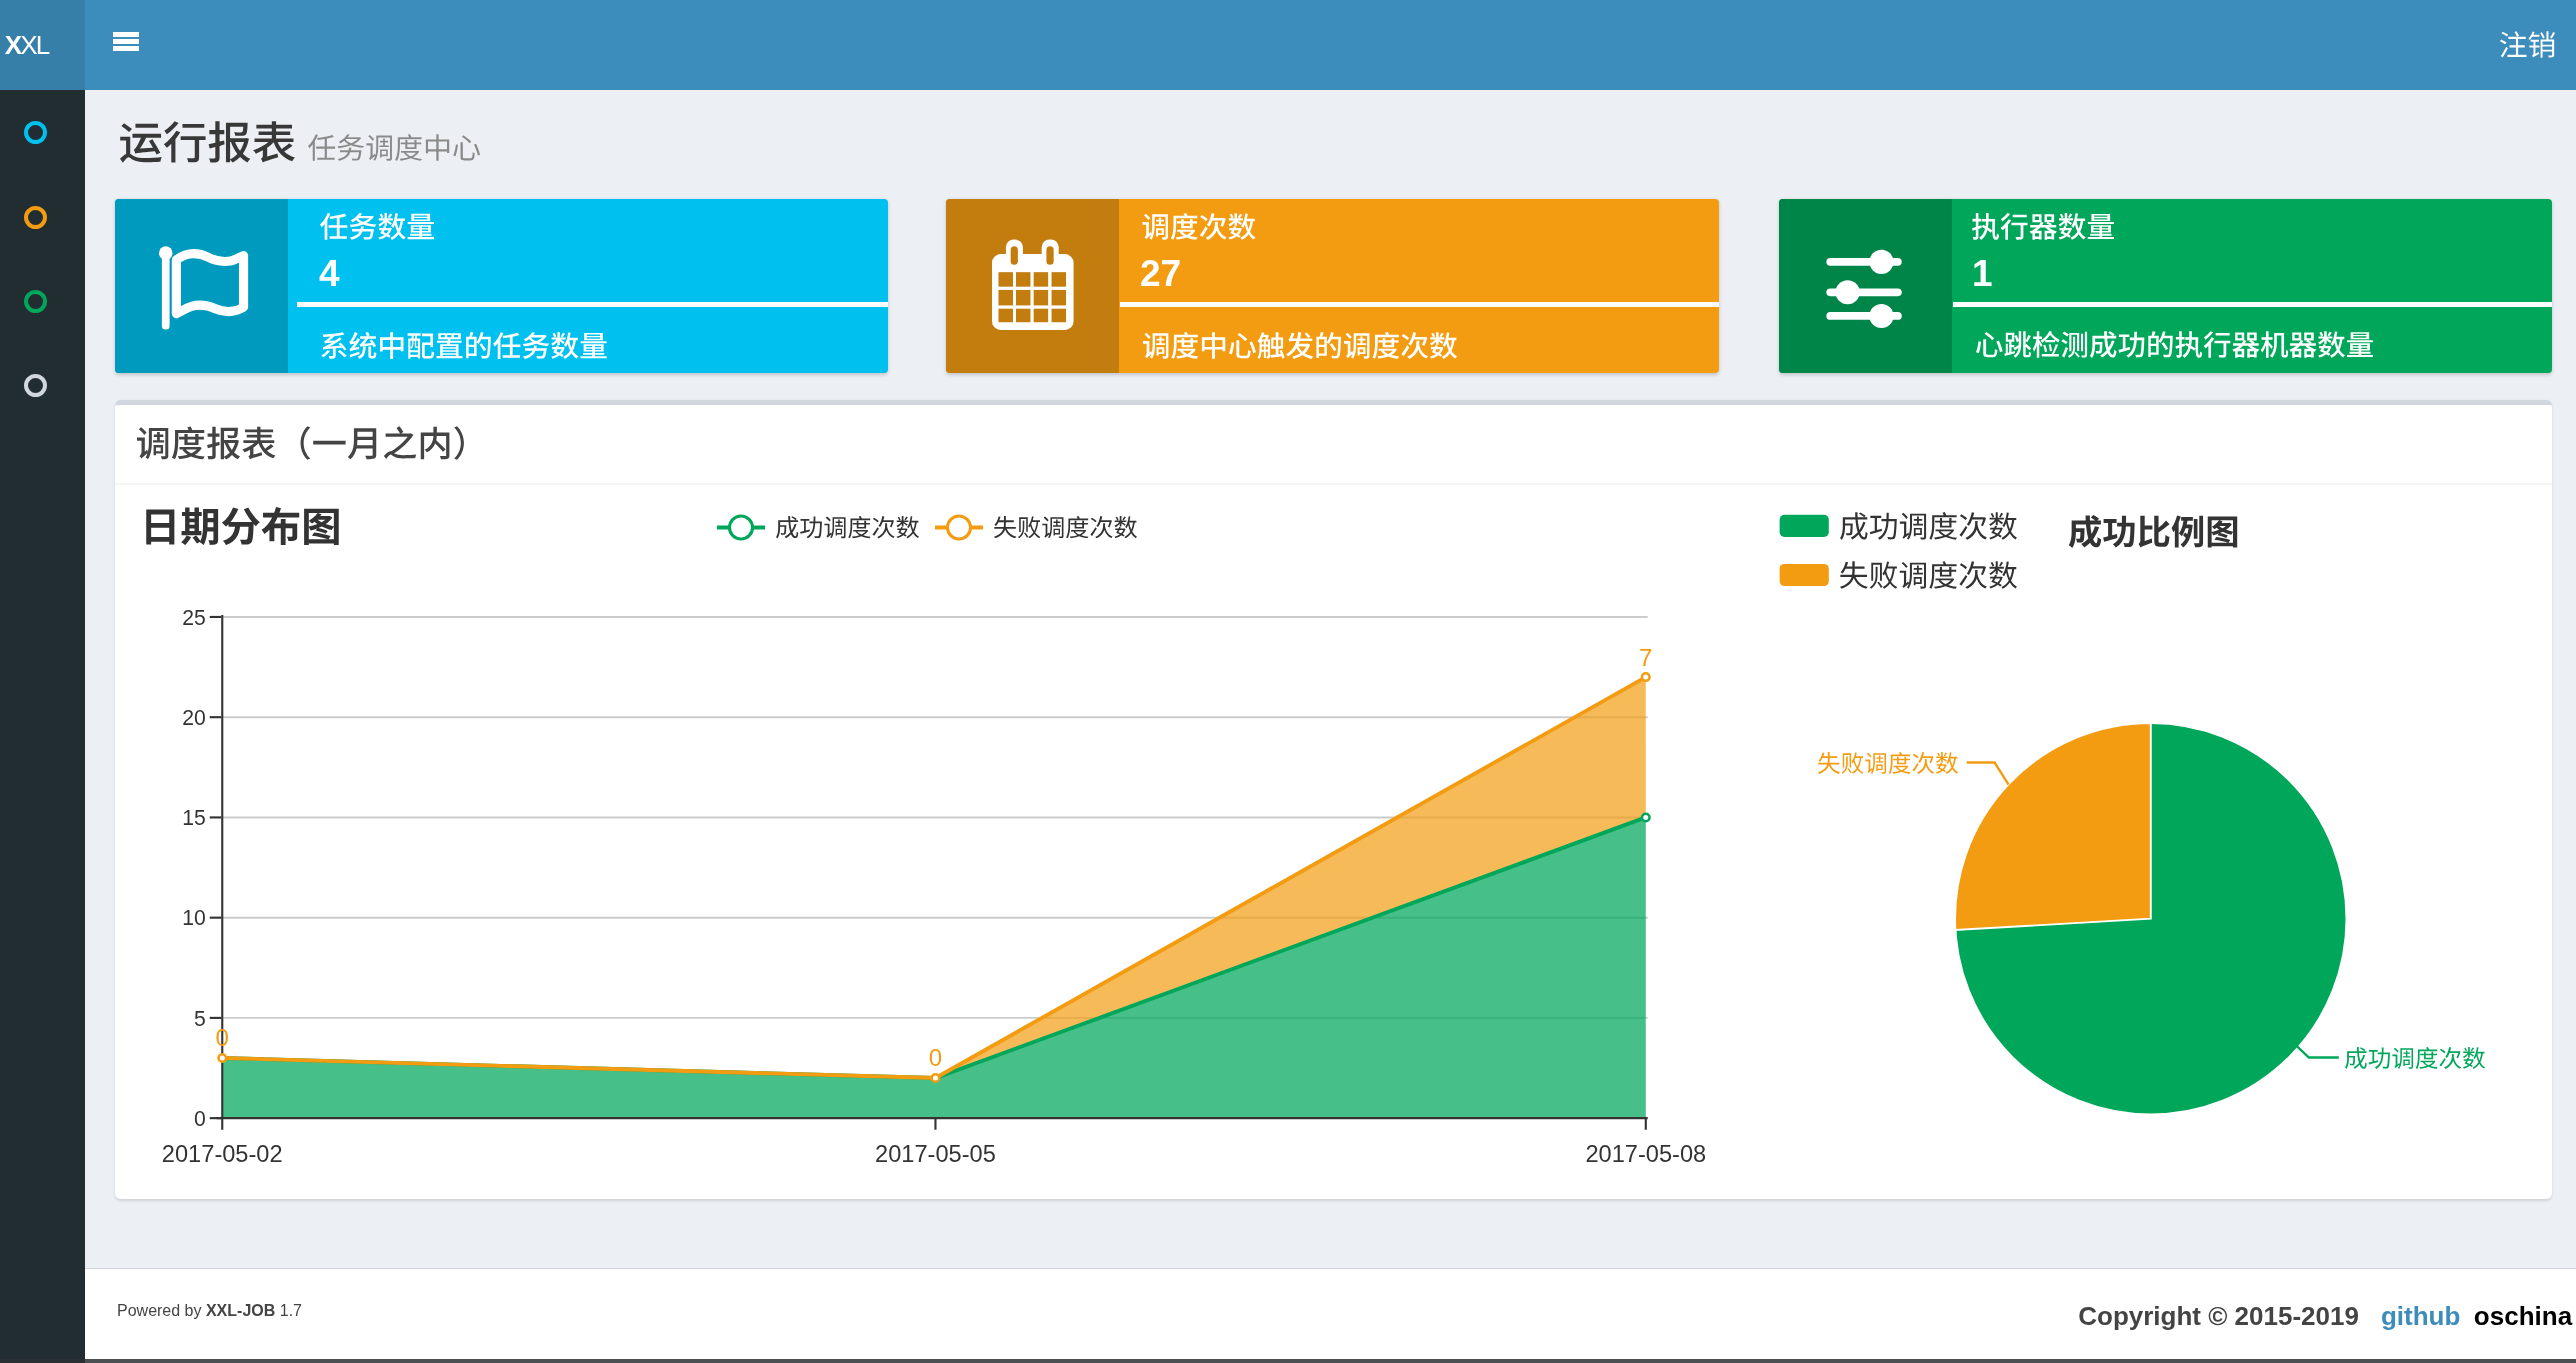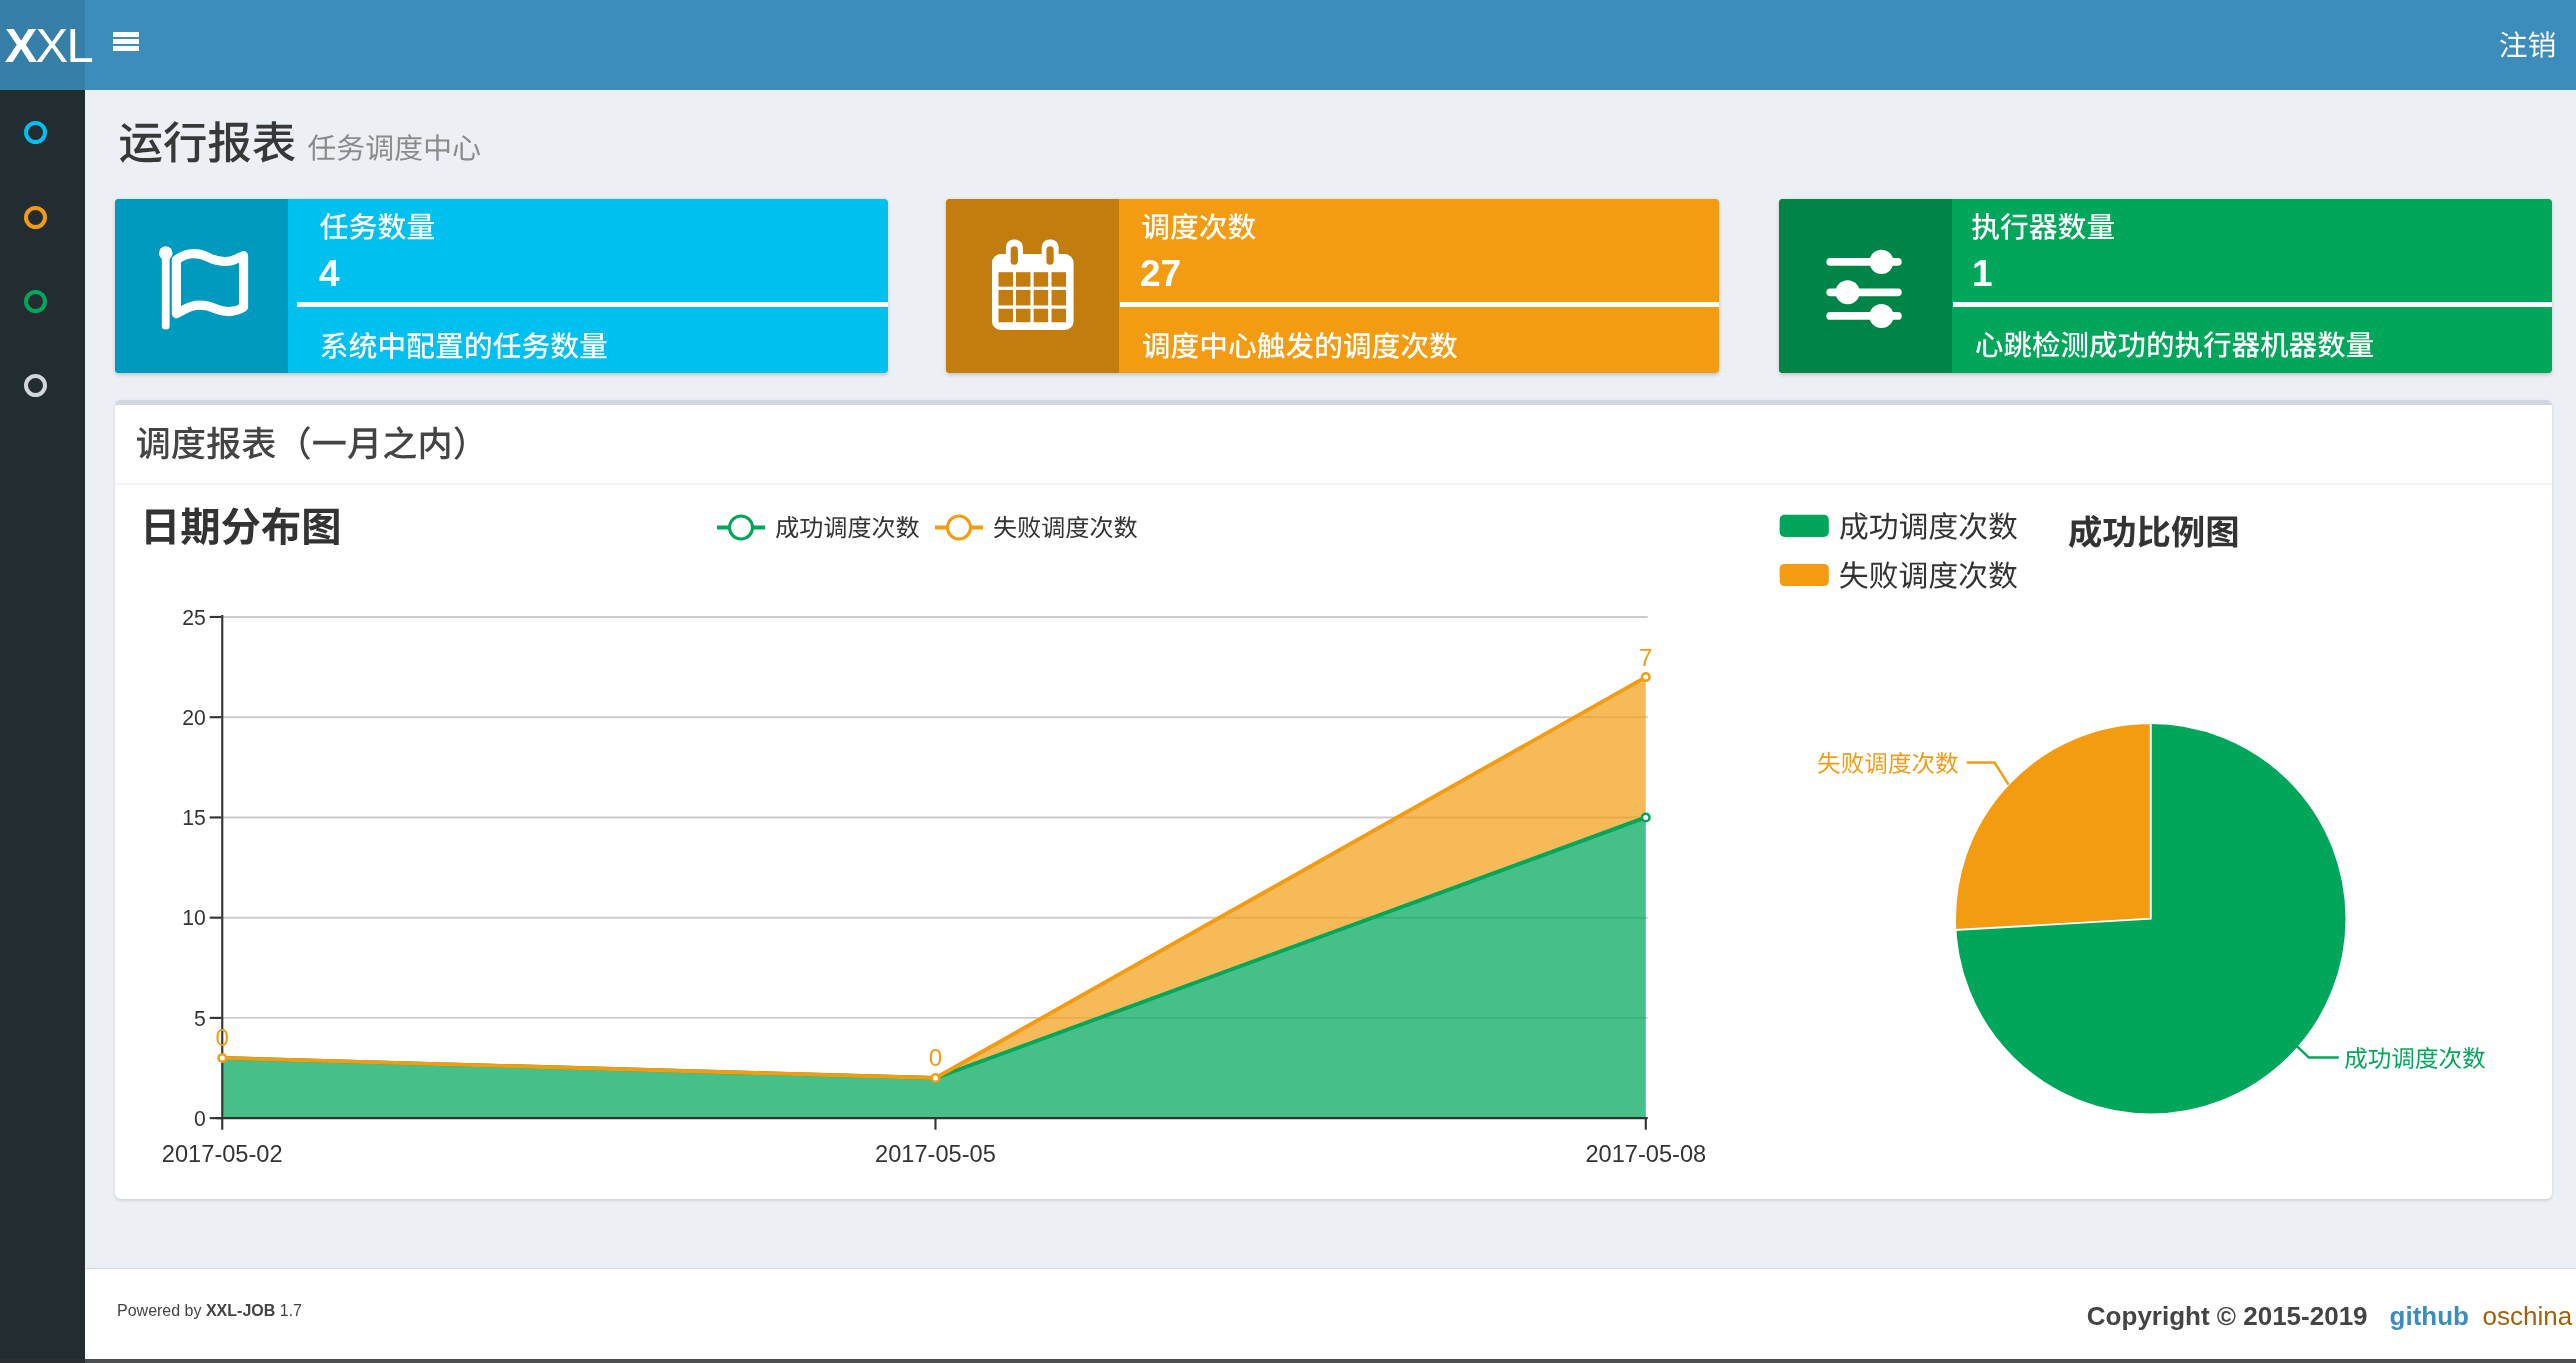--- a/index.html
+++ b/index.html
@@ -2,21 +2,21 @@
 <html><head><meta charset="utf-8">
 <style>
 *{margin:0;padding:0;box-sizing:border-box}
 html,body{width:2576px;height:1363px;overflow:hidden;background:#ecf0f5;
 font-family:"Liberation Sans",sans-serif;position:relative}
 .abs{position:absolute}
 </style></head><body>
 
 <div class="abs" style="left:0;top:0;width:2576px;height:90px;background:#3c8dbc"></div>
 <div class="abs" style="left:0;top:0;width:85px;height:90px;background:#367fa9"></div>
-<div class="abs" style="left:0;top:0;width:85px;height:97px;color:#fff;font-size:49px;letter-spacing:-1.9px;text-align:left;padding-left:4.8px;line-height:90px"><b>X</b><span style="font-weight:400">XL</span></div>
+<div class="abs" style="left:0;top:0;width:85px;height:97px;color:#fff;font-size:26px;letter-spacing:-1.9px;text-align:left;padding-left:4.8px;line-height:90px"><b>X</b><span style="font-weight:400">XL</span></div>
 <div class="abs" style="left:113px;top:32px;width:26px;height:4.8px;background:#fff"></div>
 <div class="abs" style="left:113px;top:39px;width:26px;height:4.8px;background:#fff"></div>
 <div class="abs" style="left:113px;top:46px;width:26px;height:4.8px;background:#fff"></div>
 <svg style="position:absolute;left:2500px;top:31px" width="55" height="27" viewBox="1.3 -25.3 57.3 27.7">
     <path d="M2.8 -23.2C4.8 -22.3 7.3 -20.8 8.5 -19.9L9.8 -21.7C8.5 -22.6 6 -24 4.1 -24.8ZM1.3 -14.9C3.1 -14 5.6 -12.6 6.8 -11.6L8.1 -13.5C6.8 -14.5 4.3 -15.8 2.5 -16.6ZM2.1 0.5 4 2.1C5.8 -0.7 7.9 -4.5 9.5 -7.6L7.9 -9.2C6.1 -5.7 3.8 -1.8 2.1 0.5ZM16.4 -24.6C17.5 -23 18.5 -20.9 18.9 -19.6L21.1 -20.5C20.7 -21.8 19.5 -23.8 18.5 -25.3ZM10 -19.5V-17.3H17.9V-10.6H11.2V-8.4H17.9V-0.7H9.1V1.5H28.9V-0.7H20.2V-8.4H27.1V-10.6H20.2V-17.3H28.1V-19.5Z M43.1 -23.3C44.3 -21.6 45.5 -19.2 46 -17.8L47.9 -18.7C47.4 -20.2 46.1 -22.5 44.9 -24.1ZM56.6 -24.4C55.9 -22.6 54.5 -20.1 53.5 -18.7L55.2 -17.8C56.2 -19.3 57.6 -21.5 58.6 -23.5ZM35.3 -25.1C34.4 -22.3 32.9 -19.7 31.1 -17.9C31.5 -17.5 32.1 -16.3 32.2 -15.9C33.2 -16.9 34.1 -18.1 34.9 -19.5H42.3V-21.6H36.1C36.5 -22.6 37 -23.6 37.3 -24.5ZM31.9 -10.3V-8.2H36.2V-2.3C36.2 -1 35.2 -0.2 34.7 0.1C35.1 0.6 35.6 1.5 35.8 2C36.3 1.5 37.1 1 42.1 -1.8C42 -2.2 41.8 -3.1 41.7 -3.7L38.2 -1.9V-8.2H42.5V-10.3H38.2V-14.4H41.8V-16.4H33.2V-14.4H36.2V-10.3ZM45.6 -9.4H55.6V-6.1H45.6ZM45.6 -11.3V-14.5H55.6V-11.3ZM49.7 -25.2V-16.6H43.6V2.4H45.6V-4.2H55.6V-0.4C55.6 -0 55.5 0.1 55.1 0.1C54.6 0.1 53.1 0.1 51.4 0.1C51.8 0.6 52 1.6 52.1 2.1C54.4 2.1 55.8 2.1 56.6 1.7C57.5 1.4 57.7 0.8 57.7 -0.4V-16.6L55.6 -16.6H51.8V-25.2Z" fill="#fff"></path>
   </svg>
 <div class="abs" style="left:0;top:90px;width:85px;height:1274px;background:#222d32"></div>
 <div class="abs" style="left:23.6px;top:121px;width:23px;height:23px;border:4.3px solid #00c0ef;border-radius:50%"></div>
 <div class="abs" style="left:23.6px;top:206px;width:23px;height:23px;border:4.3px solid #f39c12;border-radius:50%"></div>
 <div class="abs" style="left:23.6px;top:290px;width:23px;height:23px;border:4.3px solid #00a65a;border-radius:50%"></div>
@@ -172,15 +172,15 @@
     <path d="M18.5 -30.5C18.5 -28.8 18.6 -27 18.6 -25.2H3.9V-14.6C3.9 -9.9 3.7 -3.6 0.9 0.7C1.9 1.2 3.8 2.8 4.6 3.7C7.6 -0.8 8.3 -7.8 8.4 -13.1H13.1C13.1 -8.6 12.9 -6.8 12.5 -6.3C12.3 -6 11.9 -5.9 11.4 -5.9C10.8 -5.9 9.6 -5.9 8.4 -6C9 -4.9 9.4 -3.2 9.5 -2C11.2 -1.9 12.7 -2 13.7 -2.1C14.8 -2.3 15.5 -2.6 16.2 -3.5C17.1 -4.6 17.2 -7.8 17.4 -15.4C17.4 -15.9 17.4 -17 17.4 -17H8.4V-21H18.9C19.4 -15.5 20.2 -10.4 21.4 -6.3C19.3 -4 16.8 -2 14 -0.5C15 0.4 16.6 2.2 17.2 3.1C19.4 1.7 21.4 0.1 23.3 -1.8C24.8 1.2 26.9 3 29.4 3C32.8 3 34.2 1.4 34.9 -5.4C33.7 -5.8 32.2 -6.8 31.2 -7.8C31 -3.2 30.6 -1.4 29.8 -1.4C28.6 -1.4 27.4 -3 26.4 -5.5C29.1 -9.1 31.1 -13.3 32.7 -18L28.3 -19C27.4 -16.1 26.3 -13.4 24.8 -11C24.2 -13.9 23.7 -17.3 23.4 -21H34.6V-25.2H30.8L32.6 -27C31.2 -28.3 28.6 -29.9 26.6 -30.9L24 -28.3C25.5 -27.5 27.3 -26.2 28.6 -25.2H23.1C23 -27 23 -28.7 23 -30.5Z M36.9 -7.4 38 -2.9C41.9 -4 47.2 -5.4 51.9 -6.9L51.4 -11L46.4 -9.6V-22.6H51V-26.7H37.4V-22.6H42.1V-8.6C40.2 -8.1 38.4 -7.7 36.9 -7.4ZM56.6 -30 56.6 -22.9H51.6V-18.8H56.4C55.9 -10.5 54.1 -4.2 47.1 -0.2C48.1 0.6 49.5 2.2 50.1 3.3C58 -1.4 60.2 -9.1 60.8 -18.8H65.6C65.3 -7.5 64.9 -3 64 -1.9C63.6 -1.4 63.2 -1.3 62.6 -1.3C61.7 -1.3 60 -1.3 58.1 -1.5C58.8 -0.3 59.4 1.5 59.4 2.8C61.4 2.8 63.4 2.8 64.6 2.7C66 2.4 66.9 2.1 67.8 0.7C69.1 -1 69.5 -6.3 69.9 -21C69.9 -21.5 69.9 -22.9 69.9 -22.9H60.9L61 -30Z M76 3.2C77.1 2.4 78.8 1.5 88.4 -1.9C88.2 -3 88.1 -5 88.2 -6.3L80.5 -3.7V-15.6H88.6V-19.8H80.5V-30.1H75.9V-3.8C75.9 -2.1 74.8 -1 74 -0.4C74.7 0.4 75.7 2.2 76 3.2ZM90.5 -30.2V-4.3C90.5 0.8 91.7 2.4 95.9 2.4C96.7 2.4 99.8 2.4 100.7 2.4C104.9 2.4 105.9 -0.5 106.4 -7.9C105.2 -8.2 103.3 -9.1 102.2 -9.9C102 -3.5 101.7 -1.9 100.2 -1.9C99.6 -1.9 97.2 -1.9 96.6 -1.9C95.2 -1.9 95 -2.2 95 -4.2V-12.5C98.9 -15.2 103 -18.3 106.5 -21.2L102.9 -25.2C100.8 -22.8 98 -19.9 95 -17.6V-30.2Z M132 -26.7V-6H135.8V-26.7ZM137.7 -30.2V-2C137.7 -1.4 137.5 -1.2 136.9 -1.2C136.2 -1.2 134.1 -1.2 132 -1.3C132.6 -0.1 133.2 1.8 133.4 3C136.4 3 138.6 2.8 139.9 2.1C141.3 1.5 141.7 0.4 141.7 -2V-30.2ZM120.7 -9.6C121.6 -8.9 122.7 -7.8 123.6 -6.9C122.2 -4 120.4 -1.6 118.2 -0.1C119.1 0.6 120.2 2.2 120.8 3.2C126.6 -1.2 129.7 -9 130.8 -20.4L128.3 -21L127.6 -20.9H124.5C124.8 -22.2 125.1 -23.5 125.4 -24.9H131V-28.9H118.7V-24.9H121.2C120.3 -19.6 118.8 -14.7 116.3 -11.5C117.2 -10.8 118.8 -9.4 119.4 -8.7C121 -10.9 122.3 -13.8 123.4 -17H126.5C126.2 -14.8 125.7 -12.7 125.1 -10.8L122.9 -12.6ZM114.4 -30.5C113.2 -25.6 111.1 -20.7 108.7 -17.4C109.3 -16.3 110.3 -13.8 110.6 -12.7C111.1 -13.4 111.6 -14.1 112.1 -14.9V3.2H116.1V-22.9C117 -25.1 117.7 -27.3 118.3 -29.4Z M146.6 -29.2V3.2H150.7V1.9H173.1V3.2H177.5V-29.2ZM153.6 -5C158.4 -4.5 164.3 -3.1 167.9 -1.8H150.7V-12.6C151.3 -11.7 152 -10.5 152.3 -9.6C154.3 -10.1 156.2 -10.7 158.2 -11.5L156.9 -9.6C159.9 -9 163.7 -7.7 165.9 -6.7L167.6 -9.4C165.6 -10.3 162.2 -11.3 159.3 -11.9C160.3 -12.3 161.3 -12.8 162.2 -13.3C165 -11.9 168.1 -10.8 171.2 -10.1C171.6 -10.9 172.4 -12 173.1 -12.8V-1.8H168.4L170.2 -4.8C166.5 -6 160.5 -7.3 155.5 -7.8ZM158.5 -25.3C156.8 -22.7 153.8 -20.1 150.9 -18.5C151.7 -17.9 153.1 -16.6 153.7 -15.9C154.4 -16.4 155.2 -16.9 155.9 -17.5C156.7 -16.8 157.6 -16.1 158.5 -15.5C156 -14.5 153.3 -13.7 150.7 -13.2V-25.3ZM158.9 -25.3H173.1V-13.4C170.6 -13.9 168.1 -14.5 165.9 -15.4C168.3 -17.1 170.4 -19.1 171.9 -21.3L169.5 -22.8L168.8 -22.6H160.9C161.4 -23.1 161.8 -23.7 162.1 -24.2ZM162.1 -17.1C160.8 -17.8 159.6 -18.6 158.7 -19.4H165.6C164.6 -18.6 163.4 -17.8 162.1 -17.1Z" fill="#333"></path>
   </svg>
 <svg style="position:absolute;left:1818px;top:752px" width="140" height="22" viewBox="1.0 -20.7 145.3 22.8">
     <path d="M11.2 -20.6V-16.3H6.5C6.9 -17.4 7.4 -18.6 7.7 -19.8L5.8 -20.2C4.9 -16.9 3.4 -13.6 1.5 -11.5C1.9 -11.3 2.8 -10.9 3.2 -10.6C4.1 -11.6 4.9 -13 5.6 -14.4H11.2V-13C11.2 -11.8 11.1 -10.7 10.9 -9.6H1.3V-7.7H10.5C9.5 -4.5 7 -1.6 1 0.4C1.4 0.8 2 1.5 2.2 2C8.5 -0.2 11.2 -3.4 12.3 -6.9C14.2 -2.4 17.4 0.6 22.6 2C22.8 1.5 23.4 0.7 23.8 0.3C18.8 -0.8 15.6 -3.6 13.9 -7.7H23.2V-9.6H12.9C13 -10.7 13.1 -11.8 13.1 -13V-14.4H21.1V-16.3H13.1V-20.6Z M30.2 -16.1V-9.5C30.2 -6.3 29.9 -1.9 25.5 0.7C25.8 1 26.3 1.6 26.6 1.9C31.3 -1 31.9 -5.8 31.9 -9.5V-16.1ZM31.6 -3.1C32.6 -1.7 34 0.2 34.6 1.3L36 0.4C35.3 -0.7 34 -2.5 32.9 -3.9ZM26.7 -19.4V-4.5H28.2V-17.7H33.8V-4.6H35.4V-19.4ZM39.8 -14.6H44.4C44 -10.8 43.1 -7.7 41.9 -5.3C40.6 -7.4 39.6 -9.9 38.9 -12.4C39.2 -13.1 39.5 -13.9 39.8 -14.6ZM39.6 -20.4C38.9 -16.6 37.6 -12.9 35.8 -10.5C36.2 -10.1 36.8 -9.3 37 -8.9C37.3 -9.4 37.6 -9.9 37.9 -10.4C38.7 -8 39.7 -5.7 41 -3.8C39.7 -1.8 38 -0.4 36.1 0.6C36.5 0.9 37 1.5 37.2 1.9C39.1 0.9 40.7 -0.5 42 -2.4C43.4 -0.6 45.1 0.9 47 1.9C47.2 1.5 47.8 0.9 48.1 0.5C46.1 -0.4 44.4 -2 42.9 -3.9C44.4 -6.6 45.4 -10.1 46 -14.6H47.7V-16.3H40.3C40.7 -17.5 41 -18.7 41.3 -20Z M51.6 -18.9C52.9 -17.8 54.5 -16.1 55.3 -15.1L56.6 -16.4C55.8 -17.4 54.1 -19 52.8 -20ZM50.1 -12.9V-11.1H53.5V-2.6C53.5 -1.3 52.6 -0.4 52.1 0C52.5 0.3 53.1 0.9 53.3 1.3C53.6 0.9 54.2 0.4 57.5 -2.2C57.1 -1.1 56.6 0 55.9 1C56.3 1.2 57 1.7 57.3 1.9C59.7 -1.4 60 -6.6 60 -10.3V-17.8H70V-0.3C70 0.1 69.8 0.2 69.5 0.2C69.1 0.2 68 0.2 66.7 0.2C67 0.7 67.2 1.4 67.3 1.9C69 1.9 70.1 1.9 70.8 1.6C71.4 1.3 71.6 0.7 71.6 -0.2V-19.5H58.4V-10.3C58.4 -8 58.3 -5.3 57.6 -2.8C57.4 -3.1 57.2 -3.7 57.1 -4L55.3 -2.6V-12.9ZM64.2 -17.1V-15H61.5V-13.6H64.2V-11.1H61V-9.7H69V-11.1H65.7V-13.6H68.4V-15H65.7V-17.1ZM61.5 -7.7V-0.9H63V-2H68.1V-7.7ZM63 -6.3H66.7V-3.4H63Z M83 -15.8V-13.6H79V-12.1H83V-8.1H92.5V-12.1H96.5V-13.6H92.5V-15.8H90.7V-13.6H84.7V-15.8ZM90.7 -12.1V-9.5H84.7V-12.1ZM92 -5C91 -3.7 89.4 -2.7 87.7 -1.9C85.9 -2.7 84.5 -3.7 83.5 -5ZM79.4 -6.5V-5H82.5L81.7 -4.6C82.7 -3.3 84.1 -2.1 85.7 -1.2C83.4 -0.4 80.8 0 78.2 0.2C78.5 0.7 78.8 1.4 78.9 1.8C82 1.5 85 0.9 87.6 -0.2C90 0.9 92.9 1.6 96 2C96.2 1.5 96.7 0.8 97.1 0.4C94.4 0.1 91.9 -0.4 89.7 -1.1C91.8 -2.3 93.6 -3.8 94.7 -6L93.6 -6.6L93.3 -6.5ZM85.1 -20.3C85.4 -19.6 85.8 -18.8 86.1 -18.2H76.6V-11.5C76.6 -7.8 76.4 -2.6 74.4 1.1C74.9 1.3 75.7 1.7 76 2C78.1 -1.9 78.4 -7.6 78.4 -11.5V-16.4H96.7V-18.2H88.2C87.9 -18.9 87.4 -19.9 86.9 -20.7Z M99.4 -17.6C101.1 -16.6 103.1 -15.2 104.1 -14.2L105.3 -15.7C104.3 -16.7 102.2 -18 100.5 -18.9ZM99 -1.8 100.7 -0.5C102.2 -2.7 104.1 -5.6 105.5 -8.1L104.1 -9.3C102.5 -6.6 100.5 -3.6 99 -1.8ZM109.1 -20.6C108.3 -16.7 107 -12.8 105.1 -10.4C105.6 -10.2 106.5 -9.7 106.8 -9.4C107.8 -10.8 108.7 -12.6 109.5 -14.6H118.5C118 -12.9 117.3 -11 116.7 -9.9C117.1 -9.7 117.9 -9.3 118.3 -9.1C119.1 -10.8 120.2 -13.4 120.8 -15.8L119.5 -16.5L119.1 -16.4H110.1C110.5 -17.6 110.8 -18.9 111.1 -20.2ZM111.9 -13.4V-11.9C111.9 -8.4 111.4 -3 103.9 0.6C104.3 1 105 1.6 105.3 2.1C110.1 -0.4 112.2 -3.5 113.2 -6.5C114.6 -2.6 116.8 0.3 120.3 1.8C120.6 1.3 121.1 0.5 121.5 0.2C117.3 -1.4 115 -5.1 113.9 -10.1C113.9 -10.7 113.9 -11.3 113.9 -11.9V-13.4Z M133.4 -20.1C132.9 -19.2 132.1 -17.7 131.5 -16.9L132.7 -16.3C133.4 -17.1 134.2 -18.3 134.9 -19.4ZM124.7 -19.4C125.3 -18.4 126 -17.1 126.2 -16.2L127.6 -16.8C127.4 -17.7 126.7 -19 126 -20ZM132.5 -6.4C132 -5.1 131.2 -4 130.3 -3.1C129.3 -3.6 128.4 -4 127.5 -4.4C127.8 -5 128.2 -5.7 128.6 -6.4ZM125.2 -3.7C126.4 -3.3 127.7 -2.7 129 -2C127.4 -0.9 125.5 -0.1 123.5 0.3C123.8 0.7 124.2 1.3 124.4 1.8C126.6 1.2 128.7 0.2 130.5 -1.2C131.3 -0.7 132 -0.3 132.6 0.1L133.8 -1.1C133.2 -1.4 132.5 -1.9 131.7 -2.3C133 -3.7 134 -5.4 134.6 -7.6L133.6 -8L133.3 -7.9H129.3L129.8 -9.2L128.2 -9.5C128 -9 127.8 -8.5 127.5 -7.9H124.2V-6.4H126.8C126.3 -5.4 125.7 -4.5 125.2 -3.7ZM128.8 -20.6V-16H123.7V-14.5H128.2C127.1 -12.9 125.2 -11.4 123.5 -10.7C123.8 -10.3 124.2 -9.7 124.5 -9.3C126 -10.1 127.6 -11.4 128.8 -12.9V-9.9H130.5V-13.2C131.7 -12.4 133.2 -11.2 133.8 -10.7L134.8 -12C134.2 -12.4 132.1 -13.8 130.9 -14.5H135.5V-16H130.5V-20.6ZM137.9 -20.4C137.3 -16.1 136.2 -12 134.3 -9.4C134.7 -9.1 135.4 -8.6 135.7 -8.3C136.3 -9.2 136.9 -10.2 137.3 -11.4C137.9 -9 138.6 -6.8 139.5 -4.9C138.1 -2.5 136.2 -0.8 133.5 0.5C133.9 0.9 134.4 1.6 134.6 2C137.1 0.7 139 -1 140.4 -3.2C141.6 -1.1 143.2 0.6 145.1 1.7C145.4 1.3 145.9 0.6 146.3 0.3C144.3 -0.8 142.6 -2.6 141.4 -4.9C142.7 -7.4 143.5 -10.4 144.1 -14.1H145.7V-15.8H138.7C139.1 -17.2 139.4 -18.6 139.6 -20.1ZM142.3 -14.1C141.9 -11.3 141.3 -8.8 140.5 -6.8C139.5 -9 138.8 -11.5 138.4 -14.1Z" fill="#f39c12"></path>
   </svg>
 <svg style="position:absolute;left:2345px;top:1047px" width="140" height="22" viewBox="0.9 -20.7 145.4 22.8">
     <path d="M13.3 -20.6C13.3 -19.2 13.4 -17.8 13.5 -16.4H3.1V-9.5C3.1 -6.3 2.9 -2.1 0.9 0.9C1.3 1.1 2.1 1.8 2.4 2.1C4.7 -1.1 5 -6.1 5 -9.5V-9.7H9.5C9.4 -5.5 9.3 -3.9 9 -3.5C8.8 -3.3 8.6 -3.3 8.2 -3.3C7.8 -3.3 6.7 -3.3 5.6 -3.4C5.9 -2.9 6.1 -2.2 6.1 -1.7C7.3 -1.6 8.5 -1.6 9.1 -1.6C9.8 -1.7 10.2 -1.9 10.6 -2.4C11.1 -3 11.2 -5.1 11.3 -10.6C11.3 -10.9 11.3 -11.4 11.3 -11.4H5V-14.6H13.6C13.9 -10.7 14.5 -7 15.4 -4.2C13.8 -2.4 11.9 -0.8 9.7 0.3C10.1 0.7 10.8 1.4 11 1.8C12.9 0.7 14.6 -0.6 16.1 -2.3C17.2 0.3 18.7 1.8 20.6 1.8C22.5 1.8 23.2 0.6 23.5 -3.6C23 -3.8 22.3 -4.2 21.9 -4.6C21.8 -1.4 21.5 -0.1 20.8 -0.1C19.5 -0.1 18.4 -1.5 17.5 -3.9C19.3 -6.2 20.8 -9 21.8 -12.2L20 -12.7C19.2 -10.2 18.1 -8 16.8 -6.1C16.2 -8.4 15.7 -11.3 15.4 -14.6H23.3V-16.4H15.3C15.3 -17.8 15.2 -19.1 15.2 -20.6ZM16.4 -19.4C18 -18.5 19.9 -17.3 20.8 -16.4L22 -17.7C21 -18.5 19.1 -19.7 17.5 -20.5Z M25.4 -4.5 25.9 -2.6C28.5 -3.3 32 -4.3 35.4 -5.2L35.1 -7L31.2 -5.9V-15.9H34.8V-17.7H25.7V-15.9H29.4V-5.4C27.9 -5 26.5 -4.7 25.4 -4.5ZM39.1 -20.2C39.1 -18.4 39.1 -16.7 39.1 -15H34.9V-13.2H39C38.6 -7.2 37.3 -2.3 32 0.5C32.5 0.9 33.1 1.5 33.3 2C39 -1.2 40.4 -6.7 40.8 -13.2H45.7C45.3 -4.5 44.9 -1.2 44.2 -0.4C44 -0.1 43.7 0 43.2 0C42.7 0 41.3 -0 39.8 -0.1C40.1 0.3 40.3 1.1 40.4 1.7C41.7 1.7 43.2 1.8 44 1.7C44.8 1.6 45.3 1.4 45.9 0.7C46.8 -0.4 47.1 -3.9 47.5 -14.1C47.5 -14.3 47.5 -15 47.5 -15H40.9C40.9 -16.7 41 -18.4 41 -20.2Z M51.6 -18.9C52.9 -17.8 54.5 -16.1 55.3 -15.1L56.6 -16.4C55.8 -17.4 54.1 -19 52.8 -20ZM50.1 -12.9V-11.1H53.5V-2.6C53.5 -1.3 52.6 -0.4 52.1 0C52.5 0.3 53.1 0.9 53.3 1.3C53.6 0.9 54.2 0.4 57.5 -2.2C57.1 -1.1 56.6 0 55.9 1C56.3 1.2 57 1.7 57.3 1.9C59.7 -1.4 60 -6.6 60 -10.3V-17.8H70V-0.3C70 0.1 69.8 0.2 69.5 0.2C69.1 0.2 68 0.2 66.7 0.2C67 0.7 67.2 1.4 67.3 1.9C69 1.9 70.1 1.9 70.8 1.6C71.4 1.3 71.6 0.7 71.6 -0.2V-19.5H58.4V-10.3C58.4 -8 58.3 -5.3 57.6 -2.8C57.4 -3.1 57.2 -3.7 57.1 -4L55.3 -2.6V-12.9ZM64.2 -17.1V-15H61.5V-13.6H64.2V-11.1H61V-9.7H69V-11.1H65.7V-13.6H68.4V-15H65.7V-17.1ZM61.5 -7.7V-0.9H63V-2H68.1V-7.7ZM63 -6.3H66.7V-3.4H63Z M83 -15.8V-13.6H79V-12.1H83V-8.1H92.5V-12.1H96.5V-13.6H92.5V-15.8H90.7V-13.6H84.7V-15.8ZM90.7 -12.1V-9.5H84.7V-12.1ZM92 -5C91 -3.7 89.4 -2.7 87.7 -1.9C85.9 -2.7 84.5 -3.7 83.5 -5ZM79.4 -6.5V-5H82.5L81.7 -4.6C82.7 -3.3 84.1 -2.1 85.7 -1.2C83.4 -0.4 80.8 0 78.2 0.2C78.5 0.7 78.8 1.4 78.9 1.8C82 1.5 85 0.9 87.6 -0.2C90 0.9 92.9 1.6 96 2C96.2 1.5 96.7 0.8 97.1 0.4C94.4 0.1 91.9 -0.4 89.7 -1.1C91.8 -2.3 93.6 -3.8 94.7 -6L93.6 -6.6L93.3 -6.5ZM85.1 -20.3C85.4 -19.6 85.8 -18.8 86.1 -18.2H76.6V-11.5C76.6 -7.8 76.4 -2.6 74.4 1.1C74.9 1.3 75.7 1.7 76 2C78.1 -1.9 78.4 -7.6 78.4 -11.5V-16.4H96.7V-18.2H88.2C87.9 -18.9 87.4 -19.9 86.9 -20.7Z M99.4 -17.6C101.1 -16.6 103.1 -15.2 104.1 -14.2L105.3 -15.7C104.3 -16.7 102.2 -18 100.5 -18.9ZM99 -1.8 100.7 -0.5C102.2 -2.7 104.1 -5.6 105.5 -8.1L104.1 -9.3C102.5 -6.6 100.5 -3.6 99 -1.8ZM109.1 -20.6C108.3 -16.7 107 -12.8 105.1 -10.4C105.6 -10.2 106.5 -9.7 106.8 -9.4C107.8 -10.8 108.7 -12.6 109.5 -14.6H118.5C118 -12.9 117.3 -11 116.7 -9.9C117.1 -9.7 117.9 -9.3 118.3 -9.1C119.1 -10.8 120.2 -13.4 120.8 -15.8L119.5 -16.5L119.1 -16.4H110.1C110.5 -17.6 110.8 -18.9 111.1 -20.2ZM111.9 -13.4V-11.9C111.9 -8.4 111.4 -3 103.9 0.6C104.3 1 105 1.6 105.3 2.1C110.1 -0.4 112.2 -3.5 113.2 -6.5C114.6 -2.6 116.8 0.3 120.3 1.8C120.6 1.3 121.1 0.5 121.5 0.2C117.3 -1.4 115 -5.1 113.9 -10.1C113.9 -10.7 113.9 -11.3 113.9 -11.9V-13.4Z M133.4 -20.1C132.9 -19.2 132.1 -17.7 131.5 -16.9L132.7 -16.3C133.4 -17.1 134.2 -18.3 134.9 -19.4ZM124.7 -19.4C125.3 -18.4 126 -17.1 126.2 -16.2L127.6 -16.8C127.4 -17.7 126.7 -19 126 -20ZM132.5 -6.4C132 -5.1 131.2 -4 130.3 -3.1C129.3 -3.6 128.4 -4 127.5 -4.4C127.8 -5 128.2 -5.7 128.6 -6.4ZM125.2 -3.7C126.4 -3.3 127.7 -2.7 129 -2C127.4 -0.9 125.5 -0.1 123.5 0.3C123.8 0.7 124.2 1.3 124.4 1.8C126.6 1.2 128.7 0.2 130.5 -1.2C131.3 -0.7 132 -0.3 132.6 0.1L133.8 -1.1C133.2 -1.4 132.5 -1.9 131.7 -2.3C133 -3.7 134 -5.4 134.6 -7.6L133.6 -8L133.3 -7.9H129.3L129.8 -9.2L128.2 -9.5C128 -9 127.8 -8.5 127.5 -7.9H124.2V-6.4H126.8C126.3 -5.4 125.7 -4.5 125.2 -3.7ZM128.8 -20.6V-16H123.7V-14.5H128.2C127.1 -12.9 125.2 -11.4 123.5 -10.7C123.8 -10.3 124.2 -9.7 124.5 -9.3C126 -10.1 127.6 -11.4 128.8 -12.9V-9.9H130.5V-13.2C131.7 -12.4 133.2 -11.2 133.8 -10.7L134.8 -12C134.2 -12.4 132.1 -13.8 130.9 -14.5H135.5V-16H130.5V-20.6ZM137.9 -20.4C137.3 -16.1 136.2 -12 134.3 -9.4C134.7 -9.1 135.4 -8.6 135.7 -8.3C136.3 -9.2 136.9 -10.2 137.3 -11.4C137.9 -9 138.6 -6.8 139.5 -4.9C138.1 -2.5 136.2 -0.8 133.5 0.5C133.9 0.9 134.4 1.6 134.6 2C137.1 0.7 139 -1 140.4 -3.2C141.6 -1.1 143.2 0.6 145.1 1.7C145.4 1.3 145.9 0.6 146.3 0.3C144.3 -0.8 142.6 -2.6 141.4 -4.9C142.7 -7.4 143.5 -10.4 144.1 -14.1H145.7V-15.8H138.7C139.1 -17.2 139.4 -18.6 139.6 -20.1ZM142.3 -14.1C141.9 -11.3 141.3 -8.8 140.5 -6.8C139.5 -9 138.8 -11.5 138.4 -14.1Z" fill="#00a65a"></path>
   </svg>
 <div class="abs" style="left:85px;top:1268px;width:2491px;height:92px;background:#fff;border-top:1.9px solid #d2d6de"></div>
 <div class="abs" style="left:117px;top:1302px;font-size:16px;color:#444">Powered by <b>XXL-JOB</b> 1.7</div>
-<div class="abs" style="right:3.9px;top:1301px;font-size:26px;color:#444;text-align:right"><b>Copyright © 2015-2019</b><span style="color:#3c8dbc;font-weight:bold;margin-left:22px">github</span><span style="color:#a16207;font-weight:normal;margin-left:13.5px">oschina</span></div>
+<div class="abs" style="right:3.9px;top:1301px;font-size:26px;color:#444;text-align:right"><b>Copyright © 2015-2019</b><span style="color:#3c8dbc;font-weight:bold;margin-left:22px">github</span><span style="color:#000000;font-weight:bold;margin-left:13.5px">oschina</span></div>
 <div class="abs" style="left:0;top:1359px;width:2576px;height:3.9px;background:#4b4f52"></div>
 <div class="abs" style="left:0;top:1359px;width:85px;height:3.9px;background:#2a2f33"></div>
 
 </body></html>

